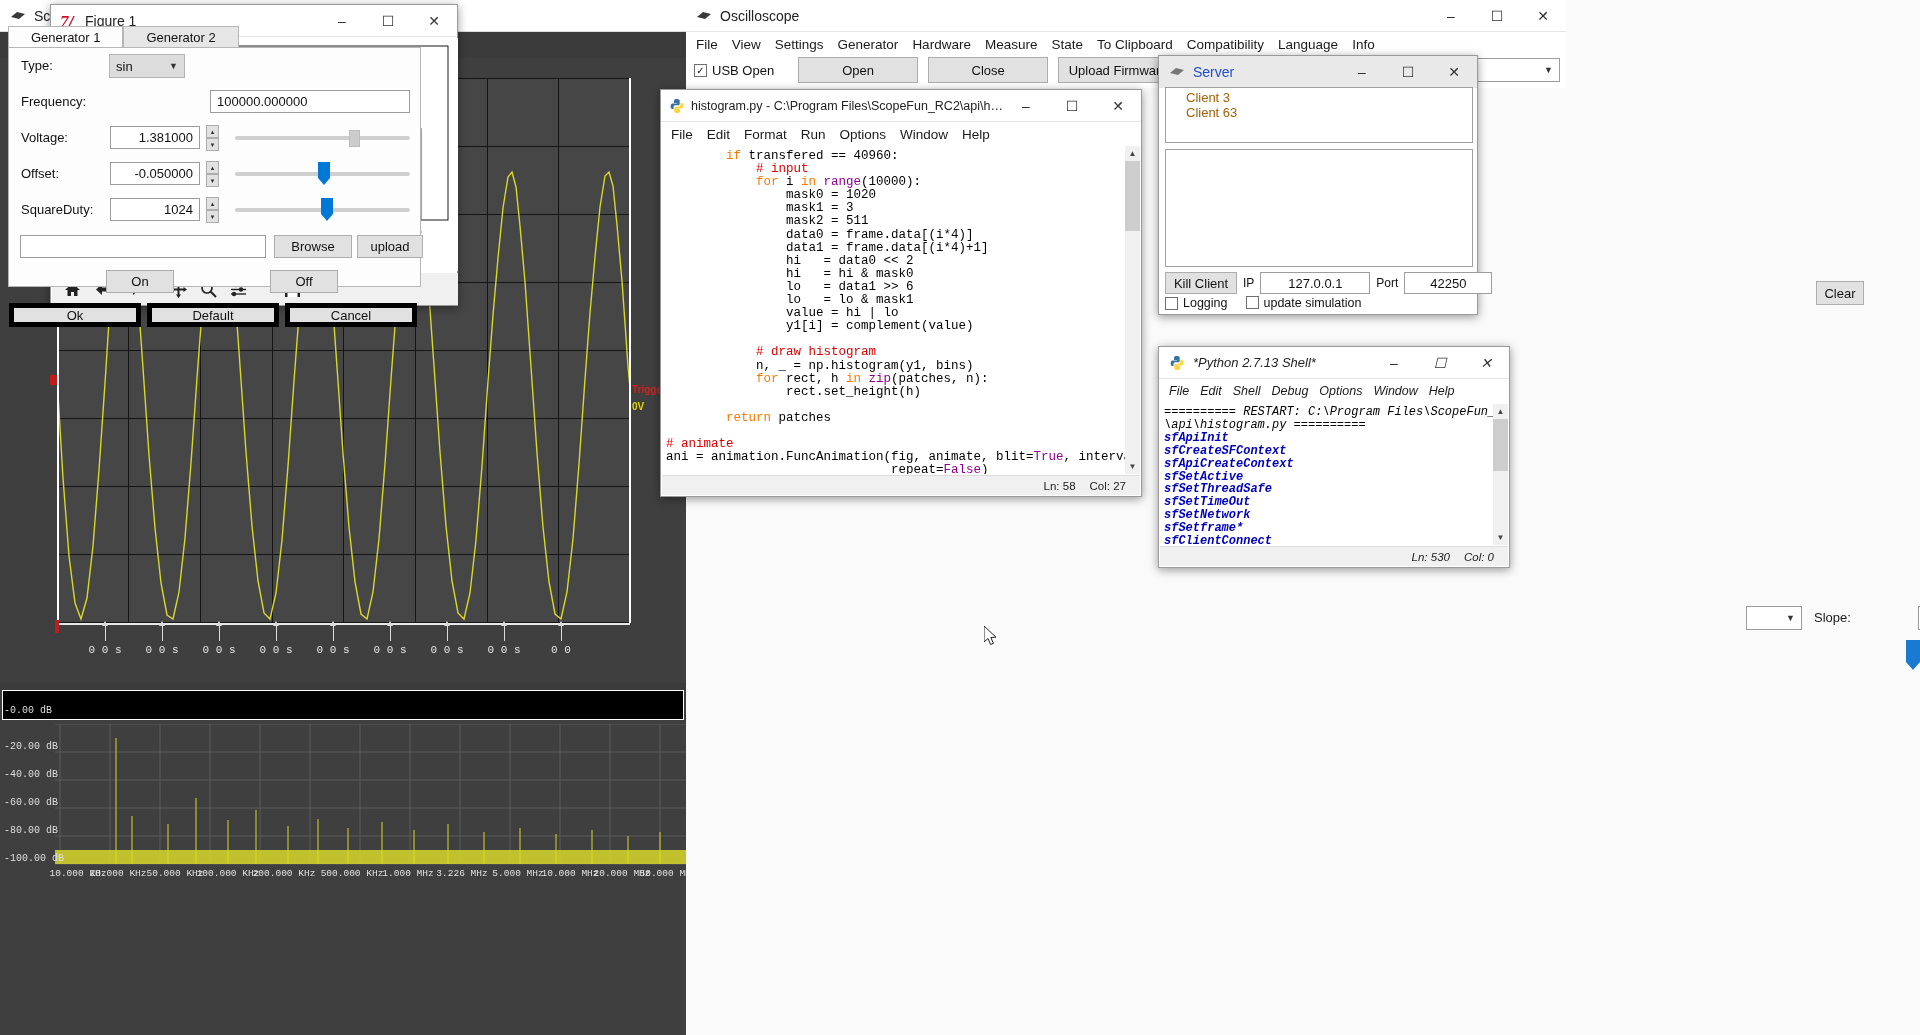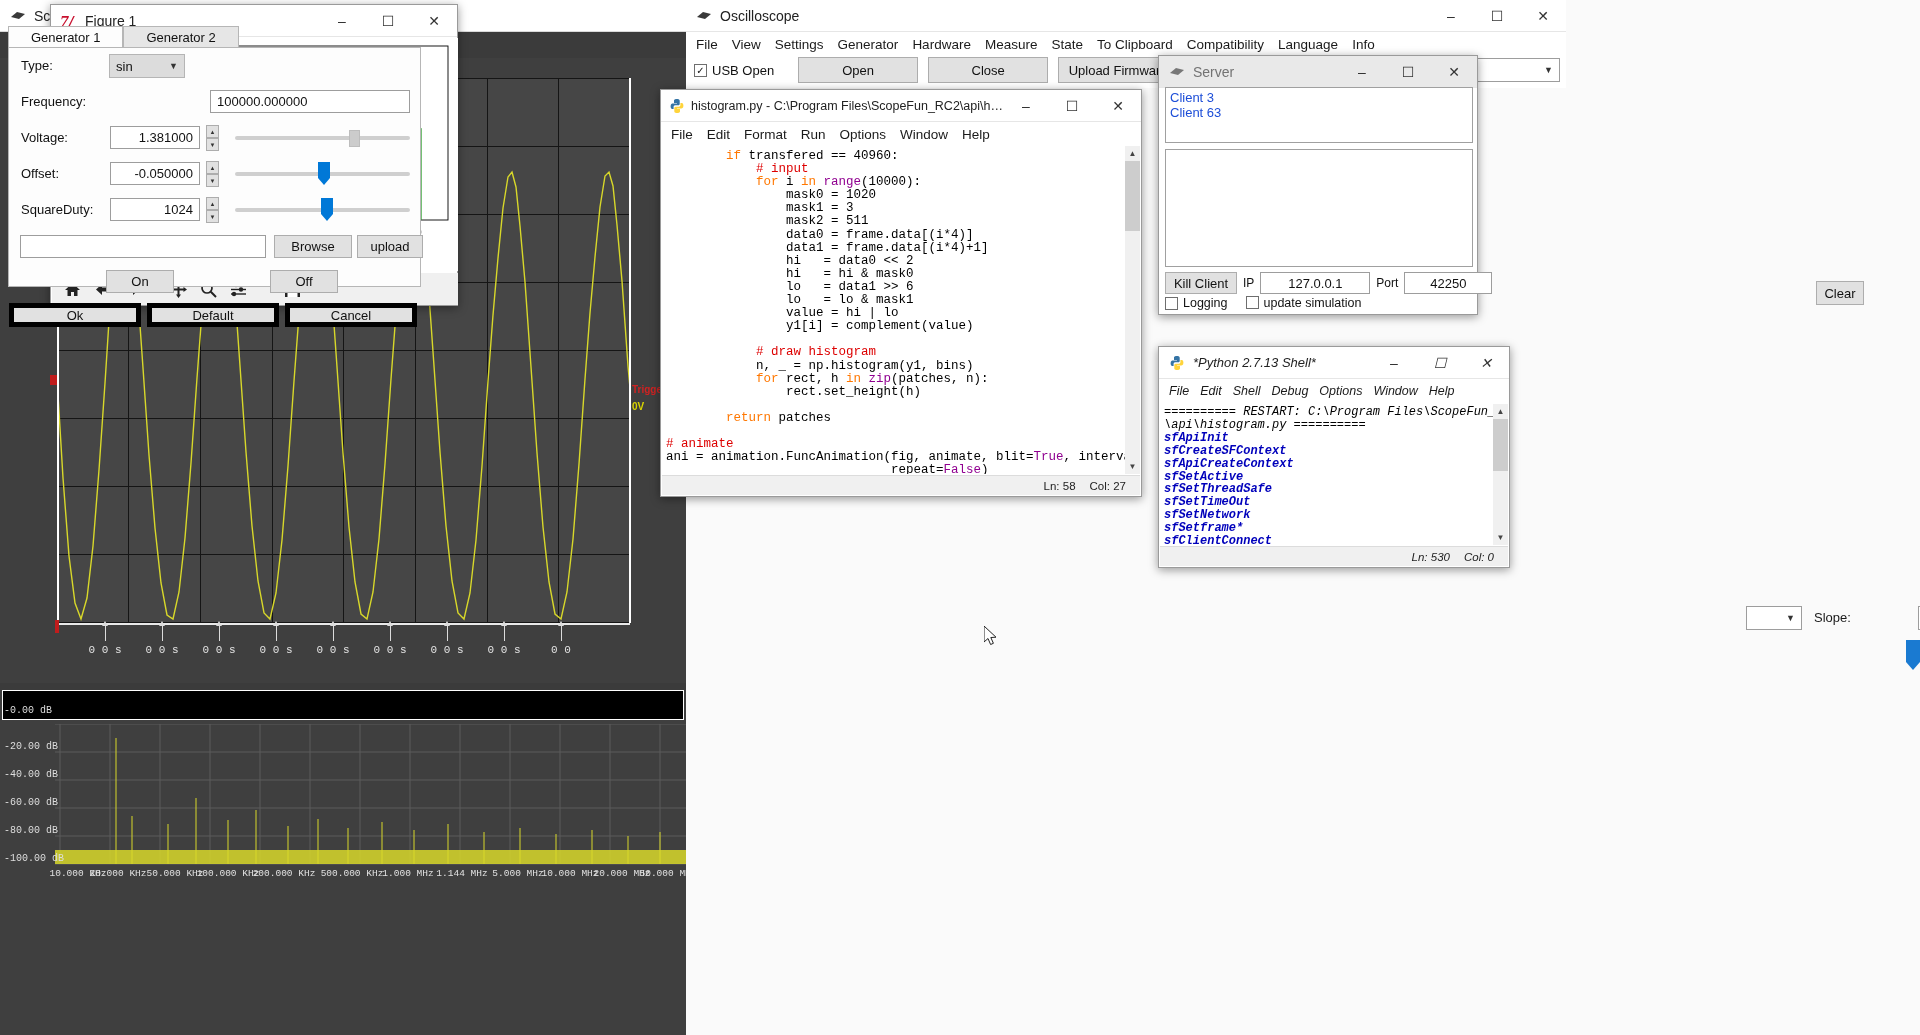--- a/index.html
+++ b/index.html
@@ -106,21 +106,21 @@
                justify-content: flex-end; gap: 14px; padding-right: 14px;
                font-size: 11.5px; color: #222; border-top: 1px solid #dcdcdc; }
   .vscroll { position: absolute; right: 1px; top: 56px; bottom: 22px; width: 15px; background: #f0f0f0; }
   .vscroll .sbtn { height: 15px; display:flex; align-items:center; justify-content:center; font-size:8px; color:#444; }
   .vscroll .thumb { position:absolute; left:0; right:0; top:15px; height: 70px; background:#cdcdcd; }
 
   
   #srv-win { left: 1158px; top: 55px; width: 320px; height: 260px; }
   #srv-list { position: absolute; left: 6px; top: 31px; width: 308px; height: 56px;
               background: #fff; border: 1px solid #a0a0a0; font-size: 13px;
-              color: #1d4ed8; padding: 2px 4px; line-height: 15px; }
+              color: #a16207; padding: 2px 20px; line-height: 15px; }
   #srv-box2 { position: absolute; left: 6px; top: 93px; width: 308px; height: 118px;
               background: #fff; border: 1px solid #a0a0a0; }
 
   
   #sh-win { left: 1158px; top: 346px; width: 352px; height: 222px; font-style: italic; }
   #sh-text { position: absolute; left: 1px; top: 57px; right: 16px; bottom: 22px;
              background: #fff; overflow: hidden; padding: 2px 0 0 4px; }
   pre.shell { font-family: "Liberation Mono", monospace; font-size: 12px;
               line-height: 12.9px; color: #000; white-space: pre; }
   .api { color: #0000bb; font-weight: bold; }
@@ -281,21 +281,21 @@
           <div class="db-label" style="top: 163px;">-100.00 dB</div>
         </div>
       <div id="spec-freq">
           <div class="freq-label" style="left: 78px; top: 178px;">10.000 KHz</div>
           <div class="freq-label" style="left: 118px; top: 178px;">20.000 KHz</div>
           <div class="freq-label" style="left: 175px; top: 178px;">50.000 KHz</div>
           <div class="freq-label" style="left: 228px; top: 178px;">100.000 KHz</div>
           <div class="freq-label" style="left: 284px; top: 178px;">200.000 KHz</div>
           <div class="freq-label" style="left: 352px; top: 178px;">500.000 KHz</div>
           <div class="freq-label" style="left: 408px; top: 178px;">1.000 MHz</div>
-          <div class="freq-label" style="left: 462px; top: 178px;">1.144 MHz</div>
+          <div class="freq-label" style="left: 462px; top: 178px;">3.226 MHz</div>
           <div class="freq-label" style="left: 518px; top: 178px;">5.000 MHz</div>
           <div class="freq-label" style="left: 570px; top: 178px;">10.000 MHz</div>
           <div class="freq-label" style="left: 622px; top: 178px;">20.000 MHz</div>
           <div class="freq-label" style="left: 668px; top: 178px;">50.000 MHz</div>
         </div>
     </div>
   </div>
 
   <div class="right-panel">
 
@@ -629,21 +629,21 @@
     </div>
   </div>
 
   <div class="win" id="srv-win">
     <div class="titlebar" style="background:#e9e9e9">
       <span class="tl-icon">
         <svg width="16" height="16" viewBox="0 0 16 16">
             <path d="M1 9 L7 4 L15 6 L9 11 Z" fill="#777"></path>
           </svg>
       </span>
-      <span class="tl-text" style="color:#737373">Server</span>
+      <span class="tl-text" style="color:#1d4ed8">Server</span>
       <span class="wbtns">
         <span class="wbtn">–</span>
         <span class="wbtn">☐</span>
         <span class="wbtn close">✕</span>
       </span>
     </div>
     <div id="srv-list">
       <div>Client 3</div>
       <div>Client 63</div>
     </div>

